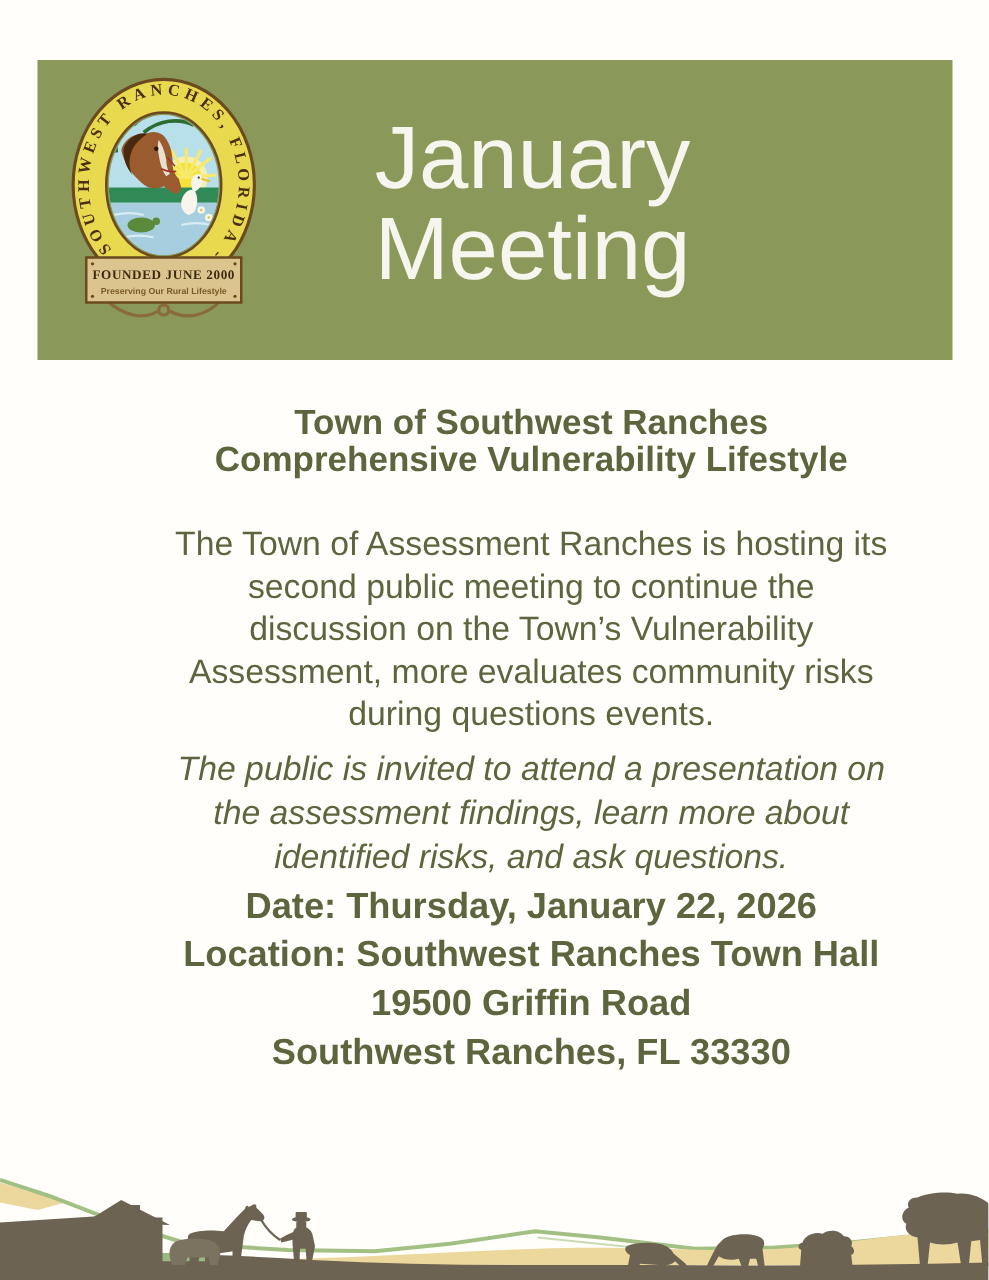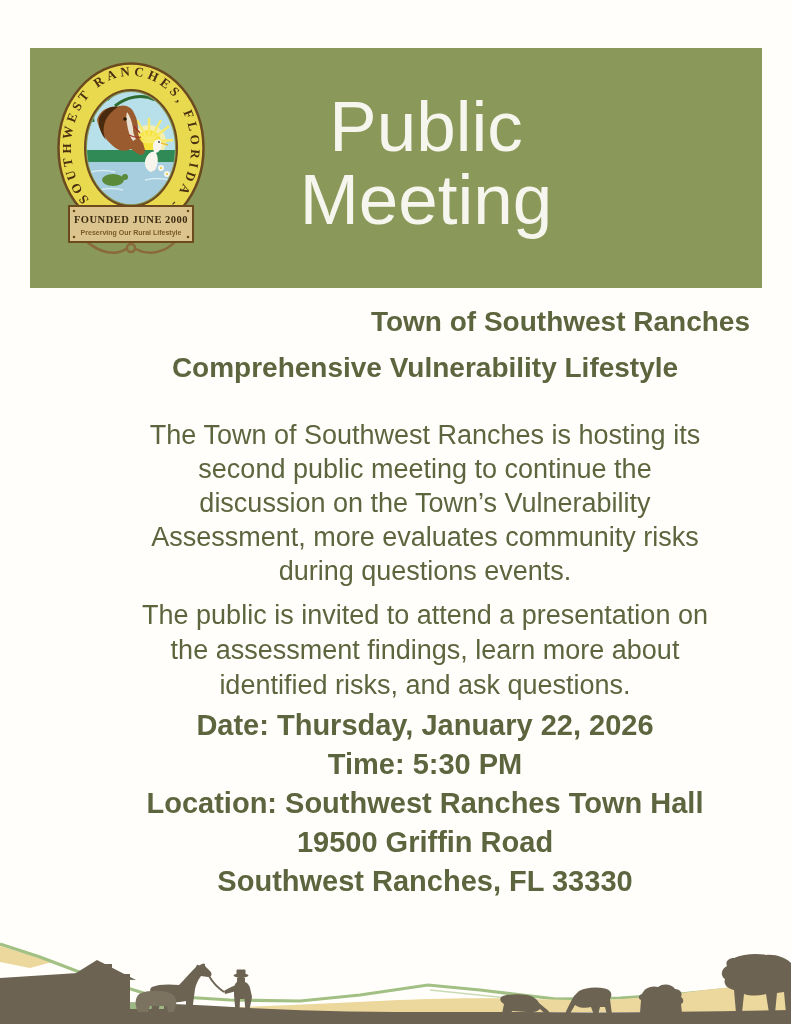--- a/index.html
+++ b/index.html
@@ -4,24 +4,24 @@
 <style>
   html,body{margin:0;padding:0;background:#ffffff;}
   .page{position:relative;width:791px;height:1024px;background:#fffefa;overflow:hidden;
         font-family:"Liberation Sans", sans-serif;}
   .band{position:absolute;left:30px;top:48px;width:732px;height:240px;background:#8a9859;}
   .logo{position:absolute;left:25px;top:8px;width:150px;height:200px;}
   .title{position:absolute;left:115px;right:55px;top:42px;text-align:center;
          color:#f7f6ee;font-size:71px;line-height:73px;font-weight:400;}
   .title .l2{font-weight:400;}
   .blk{position:absolute;left:100px;width:650px;text-align:center;color:#5d653e;}
-  .h1{top:306px;font-size:28px;font-weight:700;text-align:right;}
+  .h1{top:322px;font-size:28px;font-weight:700;}
   .h2{top:352px;font-size:28px;font-weight:700;}
   .p1{top:418px;font-size:27px;line-height:34px;}
-  .p2{top:598px;font-size:27px;line-height:35px;}
+  .p2{top:598px;font-size:27px;line-height:35px;font-style:italic;}
   .info{top:706px;font-size:29px;line-height:39px;font-weight:700;}
   .scene{position:absolute;left:0;top:900px;width:791px;height:124px;}
 </style>
 </head>
 <body>
 
 <div class="page">
 
   <div class="band">
 
@@ -108,42 +108,41 @@
         <circle cx="19" cy="155" r="1.3" fill="#6b4a1f"></circle>
           <circle cx="133" cy="155" r="1.3" fill="#6b4a1f"></circle>
         <circle cx="19" cy="181" r="1.3" fill="#6b4a1f"></circle>
           <circle cx="133" cy="181" r="1.3" fill="#6b4a1f"></circle>
         <text x="76" y="167" text-anchor="middle" font-family="Liberation Serif, serif" font-size="10.5" font-weight="bold" fill="#3a2a10" letter-spacing="0.5">FOUNDED JUNE 2000</text>
         <text x="76" y="179" text-anchor="middle" font-family="Liberation Sans, sans-serif" font-size="7" font-weight="bold" fill="#7a5a28">Preserving Our Rural Lifestyle</text>
       </g>
     </svg>
 
     <div class="title">
-      <div class="l1">Public</div>
+      <div class="l1">January</div>
       <div class="l2">Meeting</div>
     </div>
   </div>
 
   <div class="blk h1">Town of Southwest Ranches</div>
   <div class="blk h2">Comprehensive Vulnerability Lifestyle</div>
   <div class="blk p1">
-      <div>The Town of Southwest Ranches is hosting its</div>
+      <div>The Town of Assessment Ranches is hosting its</div>
       <div>second public meeting to continue the</div>
       <div>discussion on the Town’s Vulnerability</div>
       <div>Assessment, more evaluates community risks</div>
       <div>during questions events.</div>
     </div>
   <div class="blk p2">
       <div>The public is invited to attend a presentation on</div>
       <div>the assessment findings, learn more about</div>
       <div>identified risks, and ask questions.</div>
     </div>
   <div class="blk info">
       <div>Date: Thursday, January 22, 2026</div>
-      <div>Time: 5:30 PM</div>
       <div>Location: Southwest Ranches Town Hall</div>
       <div>19500 Griffin Road</div>
       <div>Southwest Ranches, FL 33330</div>
     </div>
 
   <svg class="scene" viewBox="0 0 791 124" preserveAspectRatio="none">
 
     <path d="M0,46 L52,62 L30,68 L0,62 Z" fill="#ecd79c"></path>
 
     <path d="M0,44 L40,57 L95,78 L150,95 L230,100 L300,101 L360,95 L428,85 L480,90 L556,99 L620,98 L680,94 L730,89 L791,85" fill="none" stroke="#a3c084" stroke-width="3.2"></path>

